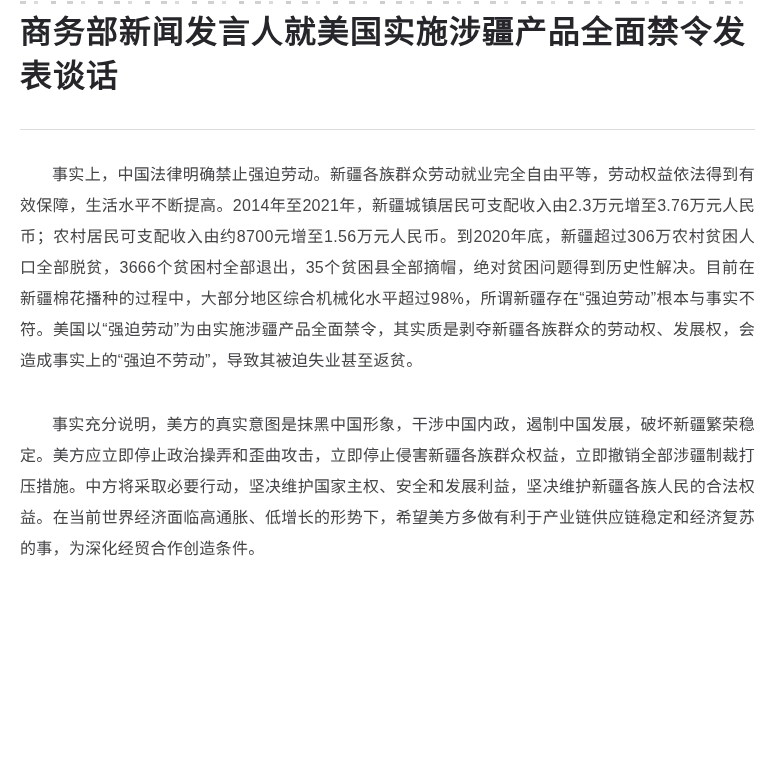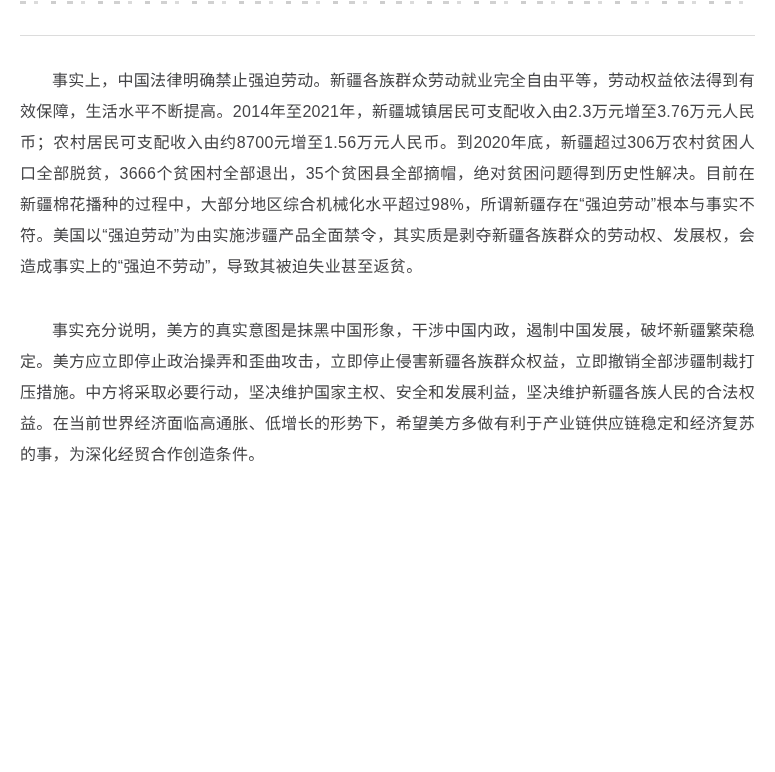--- a/index.html
+++ b/index.html
@@ -63,20 +63,21 @@
     margin-bottom: 16px;
   }
 </style>
 </head>
 <body>
 
 <div class="page">
 
   <div class="cropped-strip"></div>
 
+  <h1 class="article-title">商务部新闻发言人就美国实施涉疆产品全面禁令发表谈话</h1>
 
   <hr class="divider">
 
   <div class="article">
     <p>事实上，中国法律明确禁止强迫劳动。新疆各族群众劳动就业完全自由平等，劳动权益依法得到有效保障，生活水平不断提高。2014年至2021年，新疆城镇居民可支配收入由2.3万元增至3.76万元人民币；农村居民可支配收入由约8700元增至1.56万元人民币。到2020年底，新疆超过306万农村贫困人口全部脱贫，3666个贫困村全部退出，35个贫困县全部摘帽，绝对贫困问题得到历史性解决。目前在新疆棉花播种的过程中，大部分地区综合机械化水平超过98%，所谓新疆存在“强迫劳动”根本与事实不符。美国以“强迫劳动”为由实施涉疆产品全面禁令，其实质是剥夺新疆各族群众的劳动权、发展权，会造成事实上的“强迫不劳动”，导致其被迫失业甚至返贫。</p>
     <p>事实充分说明，美方的真实意图是抹黑中国形象，干涉中国内政，遏制中国发展，破坏新疆繁荣稳定。美方应立即停止政治操弄和歪曲攻击，立即停止侵害新疆各族群众权益，立即撤销全部涉疆制裁打压措施。中方将采取必要行动，坚决维护国家主权、安全和发展利益，坚决维护新疆各族人民的合法权益。在当前世界经济面临高通胀、低增长的形势下，希望美方多做有利于产业链供应链稳定和经济复苏的事，为深化经贸合作创造条件。</p>
   </div>
 
 </div>
 

